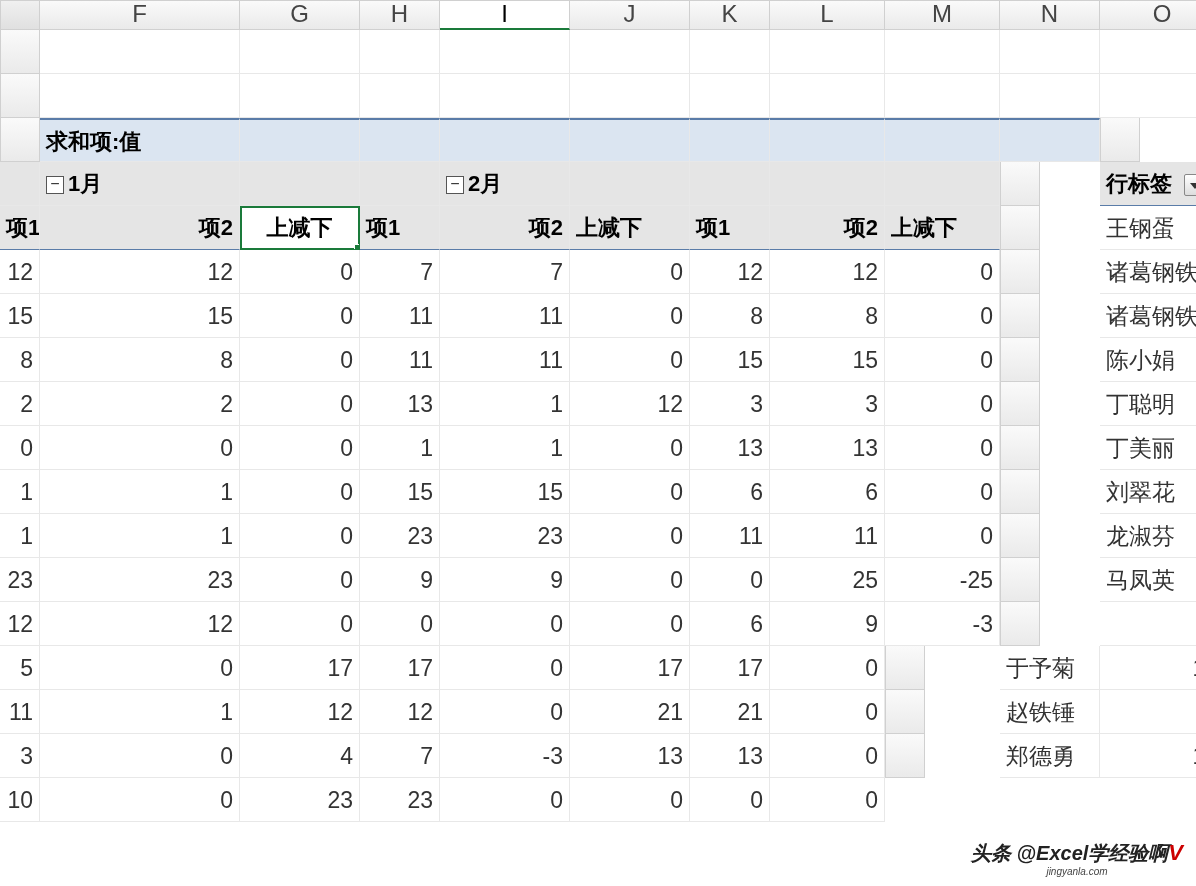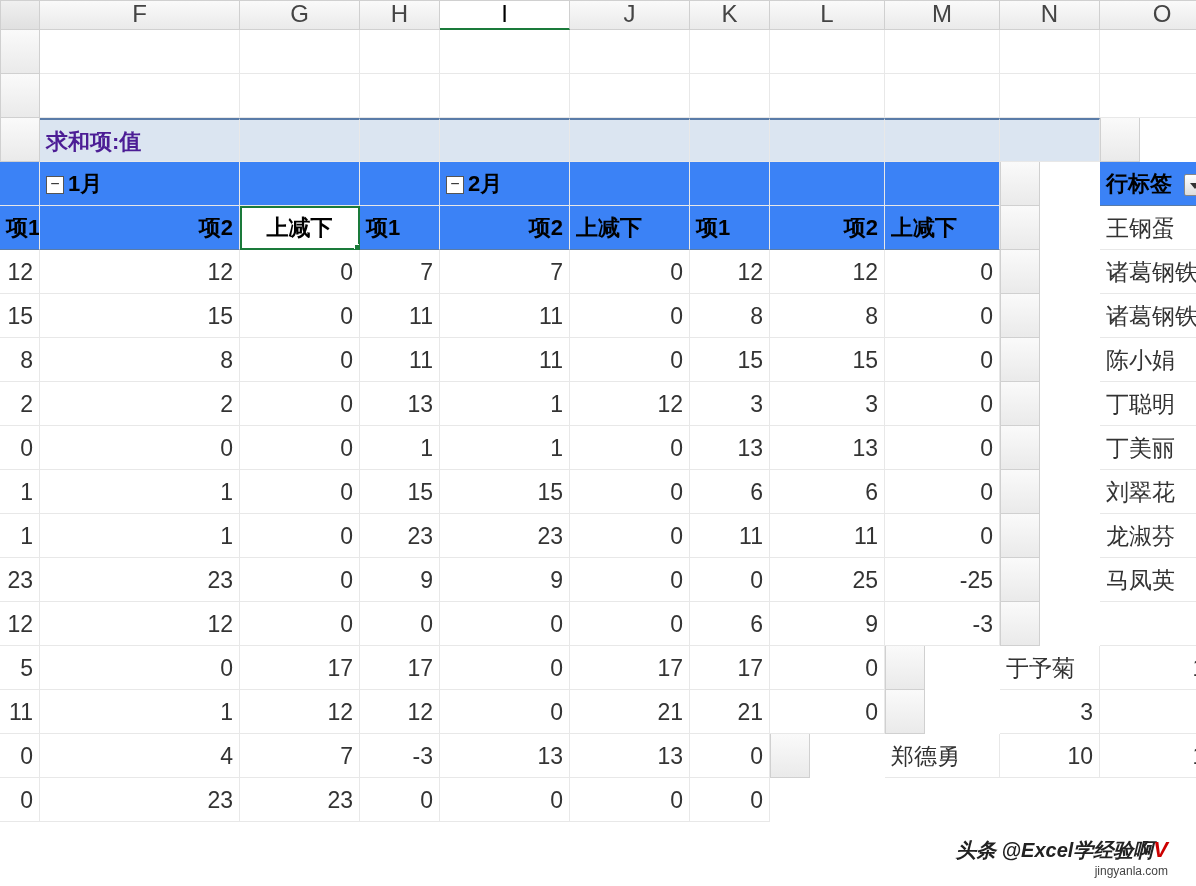--- a/index.html
+++ b/index.html
@@ -46,24 +46,24 @@
     border-top: none;
     text-align: center;
     font-size: 16px;
     color: #555;
     width: 40px;
     height: 44px;
   }
   .pivot-hdr {
     background: #dbe5f1;
     font-weight: bold;
-    color: #4c1d95;
+    color: #000000;
   }
   .pivot-sub {
-    background: #3b82f6;
+    background: #e5e5e5;
     color: #000;
     font-weight: bold;
   }
   .right { text-align: right; }
   .left { text-align: left; }
   .b { font-weight: bold; }
   .dd-btn {
     display: inline-block;
     width: 22px; height: 22px;
     border: 1px solid #888;
@@ -106,29 +106,29 @@
     right: -3px; bottom: -3px;
     width: 6px; height: 6px;
     background: #1a7a3a;
     border: 1px solid #fff;
   }
   .pivot-top-border { border-top: 2px solid #5a7ca8; }
   .pivot-line { border-bottom: 1px solid #5a7ca8; }
   .data-cell { font-size: 23px; }
   .watermark {
     position: absolute;
-    right: 28px;
+    right: 13px;
     bottom: 8px;
     color: #333;
     font-size: 20px;
     text-align: right;
     line-height: 1.2;
   }
   .watermark .wline1 { font-weight: bold; font-style: italic; color: #222; }
-  .watermark .wline2 { font-size: 12px; color: #444; }
+  .watermark .wline2 { font-size: 10px; font-style: italic; color: #444; text-align: center; }
   .check { color: #c00; font-style: italic; font-weight: bold; font-size: 22px; }
 </style>
 </head>
 <body>
 
 <div class="col-header-row">
   <div class="col-header first"></div>
   <div class="col-header">F</div>
   <div class="col-header">G</div>
   <div class="col-header">H</div>
@@ -322,20 +322,21 @@
     <div class="cell right data-cell">12</div>
     <div class="cell right data-cell">11</div>
     <div class="cell right data-cell">1</div>
     <div class="cell right data-cell">12</div>
     <div class="cell right data-cell">12</div>
     <div class="cell right data-cell">0</div>
     <div class="cell right data-cell">21</div>
     <div class="cell right data-cell">21</div>
     <div class="cell right data-cell">0</div>
     <div class="row-num"></div>
+    <div class="cell left data-cell">赵铁锤</div>
     <div class="cell right data-cell">3</div>
     <div class="cell right data-cell">3</div>
     <div class="cell right data-cell">0</div>
     <div class="cell right data-cell">4</div>
     <div class="cell right data-cell">7</div>
     <div class="cell right data-cell">-3</div>
     <div class="cell right data-cell">13</div>
     <div class="cell right data-cell">13</div>
     <div class="cell right data-cell">0</div>
     <div class="row-num"></div>

